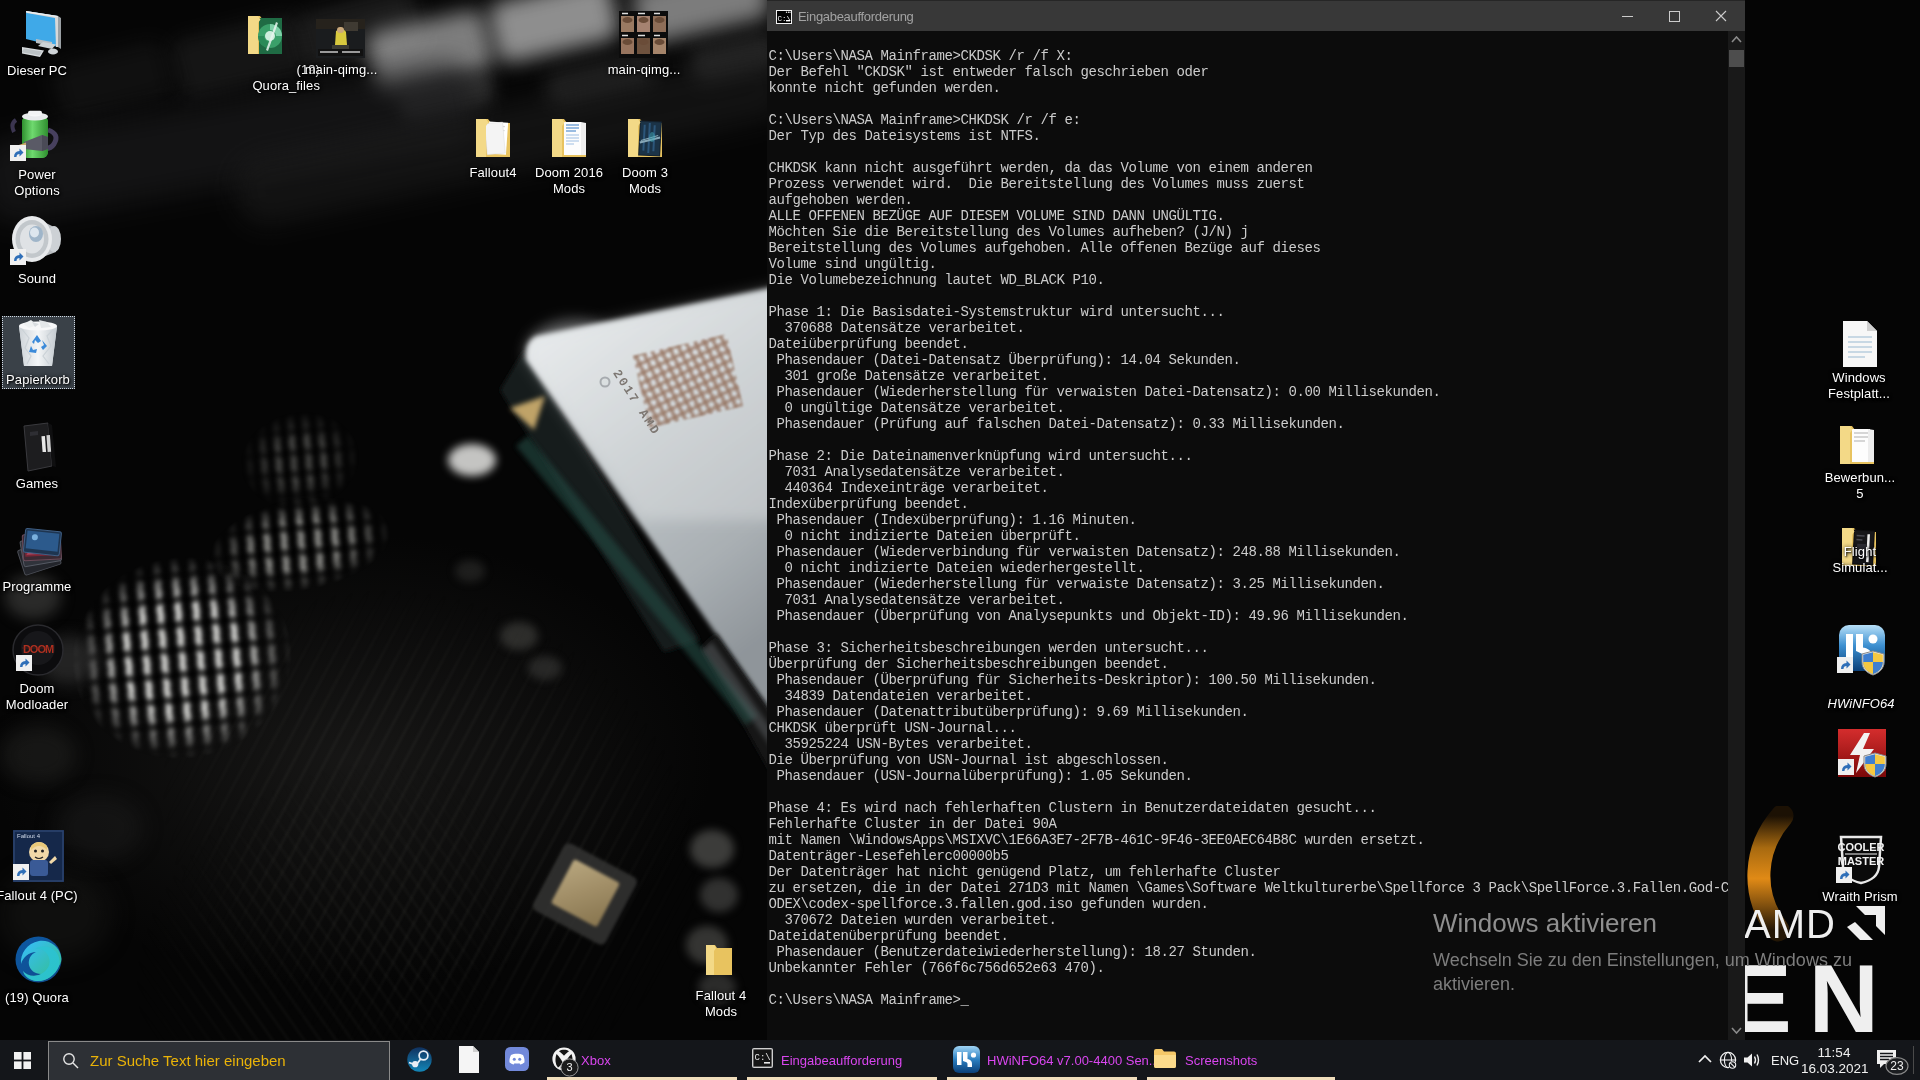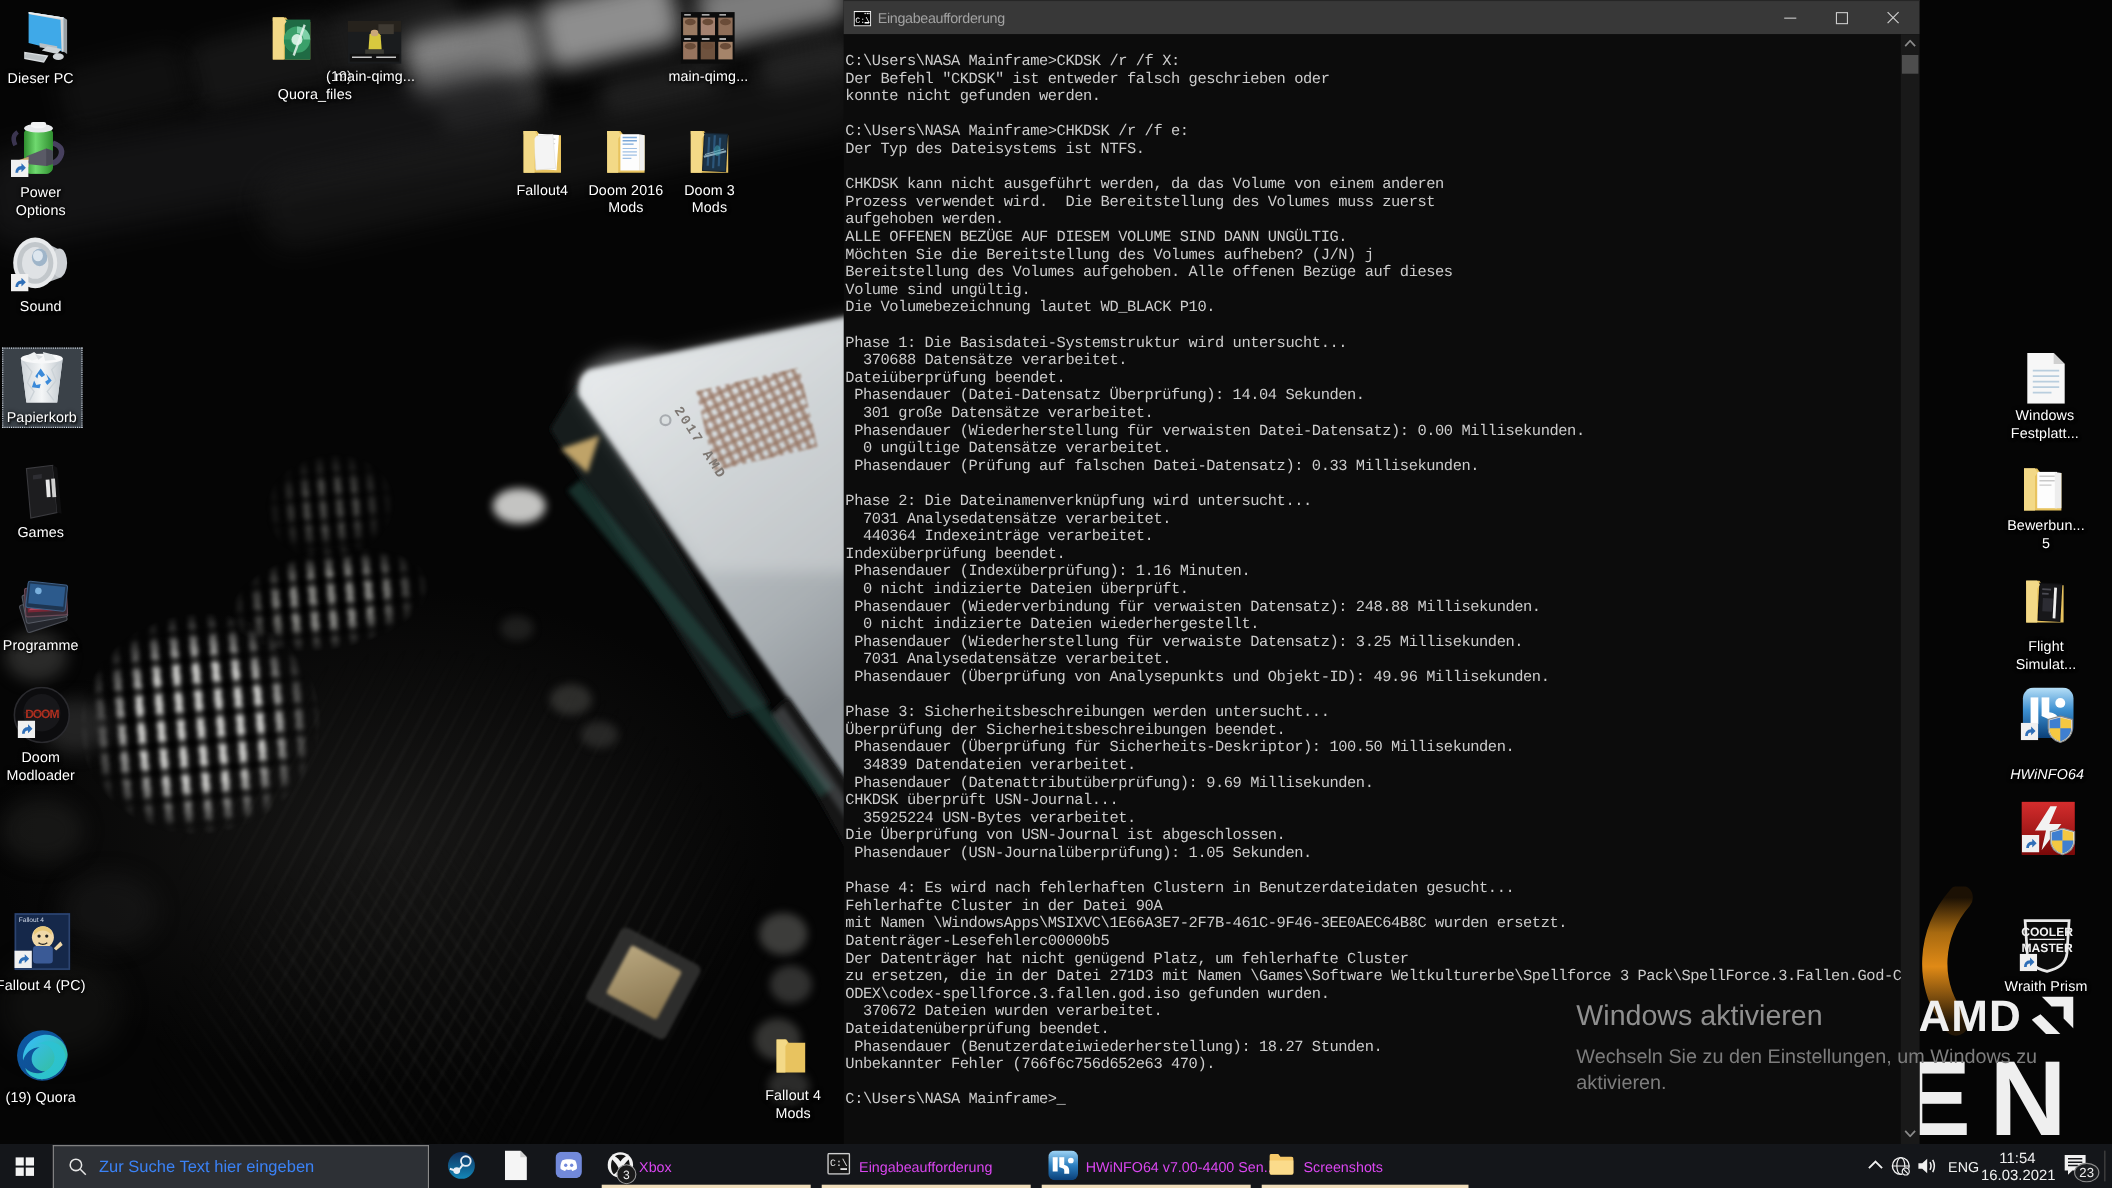--- a/index.html
+++ b/index.html
@@ -29,21 +29,21 @@
 #con{position:absolute;left:767px;top:0px;width:978px;height:1040px;background:#0c0c0c;z-index:5;}
 #tbar{position:absolute;left:0;top:0;width:978px;height:31px;background:#383838;border-top:1px solid #262626;}
 #title{position:absolute;left:31px;top:8px;color:#a2a2a2;font-size:13px;letter-spacing:-0.3px;}
 .cap{position:absolute;top:0;height:31px;width:47px;}
 #scroll{position:absolute;right:0;top:31px;width:17px;height:1009px;background:#191919;}
 #thumb{position:absolute;left:1px;top:19px;width:15px;height:17px;background:#4d4d4d;}
 pre#ct{position:absolute;left:1.5px;top:48px;margin:0;font-family:"Liberation Mono",monospace;font-size:14px;line-height:16px;letter-spacing:-0.4px;color:#cccccc;}
 
 #task{position:absolute;left:0;top:1040px;width:1920px;height:40px;background:#14161a;z-index:8;}
 #sbox{position:absolute;left:48px;top:1px;width:342px;height:39px;background:#2d3035;border:1px solid #8a8a8a;border-bottom:none;}
-#stext{position:absolute;left:41px;top:10px;color:#3b82f6;font-size:15px;}
+#stext{position:absolute;left:41px;top:10px;color:#eab308;font-size:15px;}
 .tbtxt{position:absolute;top:13px;color:#d946ef;font-size:13px;}
 .strip{position:absolute;top:37px;height:3px;background:#f0ddbb;}
 
 #wm{position:absolute;left:1433px;top:908px;z-index:20;color:#8f8f8f;}
 #wm .l1{font-size:26px;}
 #wm .l23{font-size:18px;color:#7d7d7d;line-height:24px;}
 
 #amdlogo{position:absolute;z-index:1;}
 </style></head>
 <body>
@@ -139,21 +139,21 @@
         <linearGradient id="og" x1="0" y1="0" x2="0" y2="1">
       <stop offset="0" stop-color="#1c1104"></stop>
           <stop offset=".28" stop-color="#a86a10"></stop>
       <stop offset=".55" stop-color="#e08a16"></stop>
           <stop offset=".8" stop-color="#7a4c0e"></stop>
       <stop offset="1" stop-color="#241706"></stop>
     </linearGradient>
       </defs>
   </svg>
   <div class="abs" style="left:1727px;top:943px;font-size:97px;font-weight:bold;color:#efefef;letter-spacing:17px;">EN</div>
-  <div class="abs" style="left:1744px;top:902px;font-size:40px;font-weight:bold;color:#efefef;letter-spacing:1px;">AMD</div>
+  <div class="abs" style="left:1744px;top:902px;font-size:40px;font-weight:normal;color:#efefef;letter-spacing:1px;">AMD</div>
   <svg class="abs" style="left:1847px;top:906px;" width="38" height="36" viewBox="0 0 38 36">
     <path fill="#efefef" d="M9 0 H38 V29 L29 20 V9 H18 Z"></path>
     <path fill="#efefef" d="M0 21 L13 34 H26 L8 16 Z"></path>
   </svg>
 </div>
 
 <div id="wm">
   <div class="l1">Windows aktivieren</div>
   <div class="l23" style="margin-top:9px;">Wechseln Sie zu den Einstellungen, um Windows zu<br>aktivieren.</div>
 </div>
@@ -412,21 +412,21 @@
 <g transform="rotate(3 24 26)">
         <rect x="13" y="8" width="21" height="35" fill="#0e0e10"></rect>
 <rect x="14" y="9" width="19" height="33" fill="#17171a"></rect>
 <path d="M16 14 H24 M16 18 H22" stroke="#4a4a52" stroke-width="1.5"></path>
 <rect x="17" y="22" width="9" height="12" fill="#2c2c33"></rect>
 <path d="M28 12 V40" stroke="#f0f0f0" stroke-width="2.5"></path>
       </g>
 <path d="M2 6 L12 6 L12 44 L2 44 Z" fill="#f3d987"></path>
 <path d="M2 6 L12 6 L14.5 9.5 L12 13 L2 9 Z" fill="#f3d987"></path>
 </svg>
-<div class="lbl" style="left:1805px;top:580px;">Flight<br>Simulat...</div>
+<div class="lbl" style="left:1805px;top:544px;">Flight<br>Simulat...</div>
 <svg class="abs" style="left:1837px;top:625px;" width="50" height="50" viewBox="0 0 50 50">
 <defs>
         <linearGradient id="hw2" x1="0" y1="0" x2="0" y2="1">
           <stop offset="0" stop-color="#b8e0f8"></stop>
           <stop offset=".45" stop-color="#3c8fd0"></stop>
           <stop offset="1" stop-color="#0a3f78"></stop>
         </linearGradient>
       </defs>
 <rect x="2" y="0" width="46" height="46" rx="10" fill="url(#hw2)"></rect>
 <rect x="9" y="9" width="7" height="24" fill="#fff"></rect>

